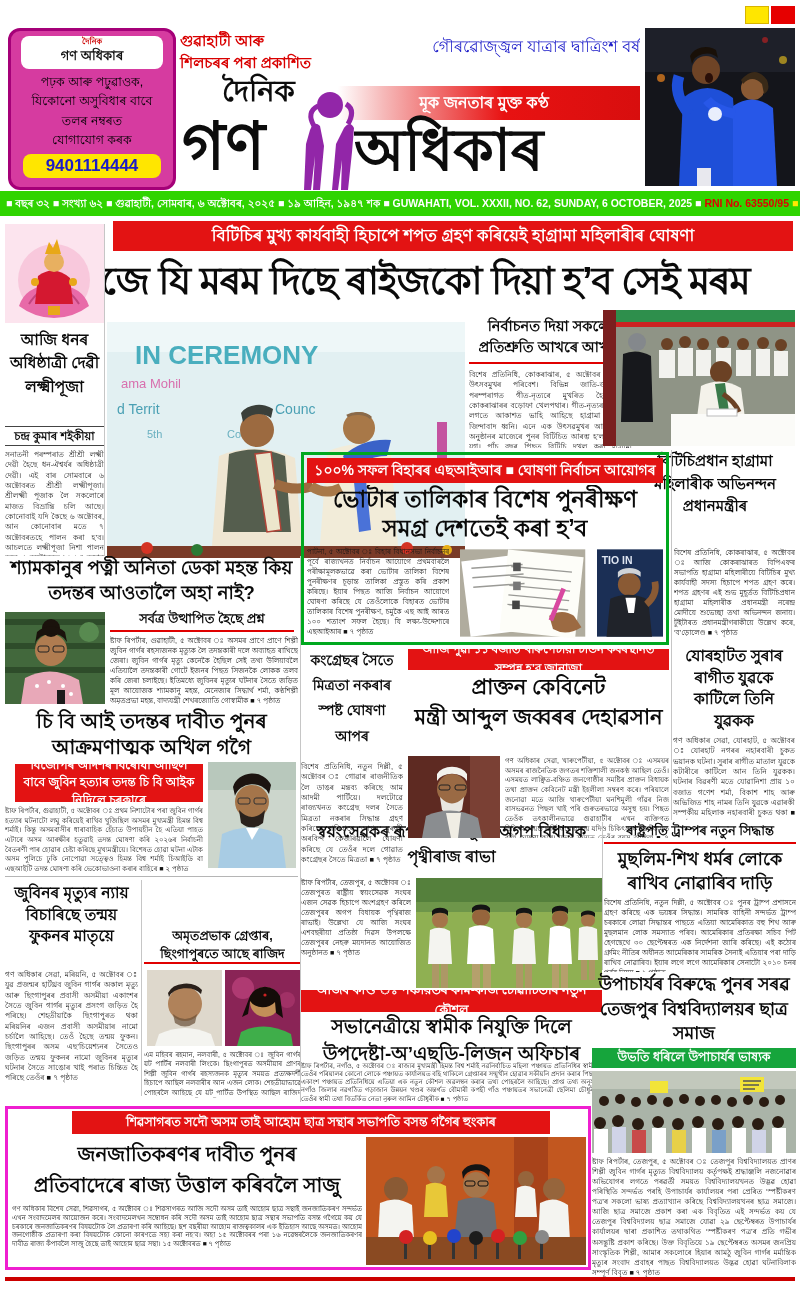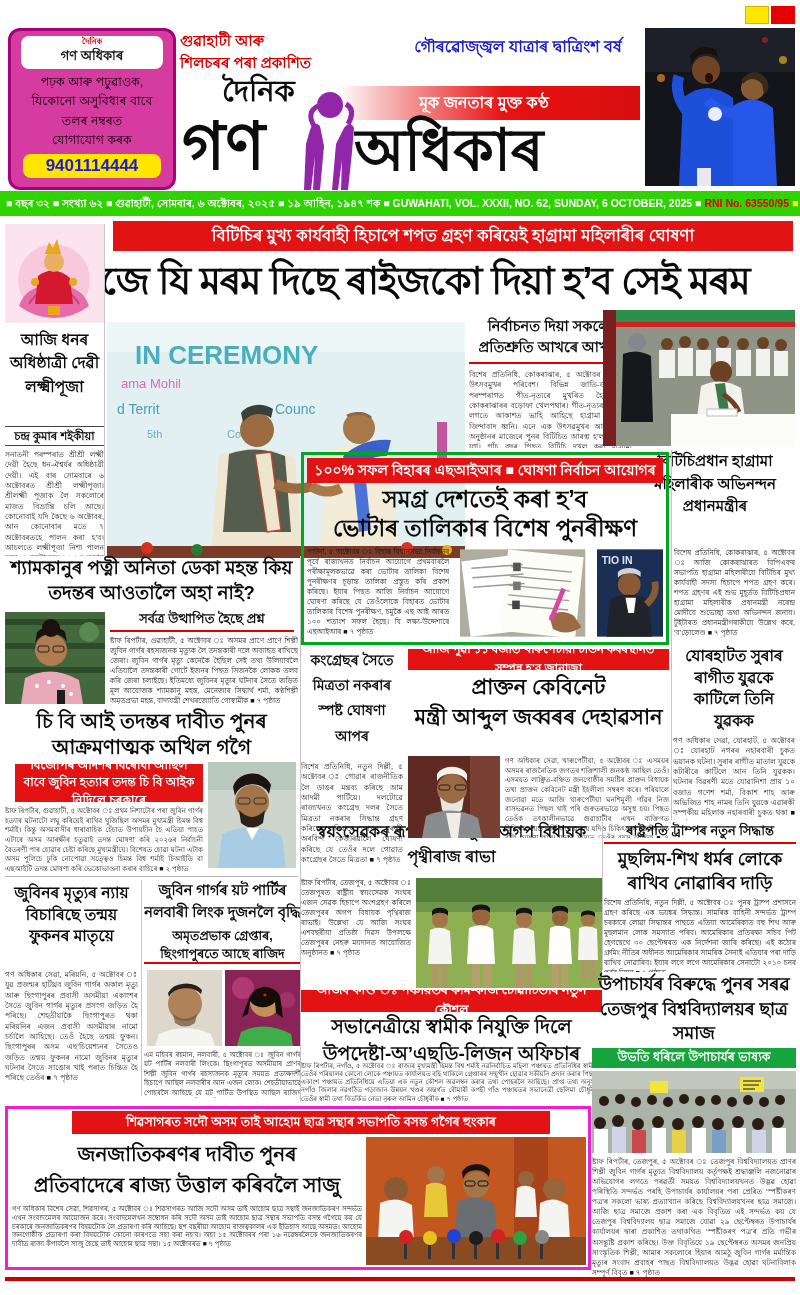--- a/index.html
+++ b/index.html
@@ -13,21 +13,21 @@
 .vline{position:absolute;width:1px;background:#c6c6c6}
 .hline{position:absolute;height:1px;background:#b5b5b5}
 .photo{position:absolute;overflow:hidden;background:#ddd}
 .photo svg{display:block;width:100%;height:100%}
 .cbox{position:absolute;left:8px;top:28px;width:168px;height:162px;background:#d63ba0;border:3px solid #a50078;border-radius:12px;text-align:center;padding:5px 4px;overflow:hidden}
 .cbox-logo{background:#fff;border-radius:8px;margin:0 6px 4px;padding:2px 0;font-weight:bold;font-size:13px;color:#111}
 .cbox-logo .r{color:#cc0000;font-size:8px;display:block;line-height:1}
 .cbox-line{color:#000000;font-weight:normal;font-size:12.5px;line-height:1.55}
 .cbox-phone{background:#ffe600;border-radius:8px;margin:3px 8px 0;color:#1b1bc8;font-weight:bold;font-size:17px;line-height:24px}
 .redhl{color:#d90000;font-weight:bold;text-align:left}
-.bluehl{color:#1a1ac8;font-weight:bold;text-align:center}
+.bluehl{color:#1a1ac8;font-weight:normal;text-align:right}
 .infobar{position:absolute;left:0;top:191px;width:800px;height:25px;background:#2fd400;color:#fff;font-weight:bold;font-size:10.5px;line-height:25px;white-space:nowrap;overflow:hidden;padding-left:6px}
 .infobar .rni{color:#e10000}
 .infobar .price{color:#ffe800}
 .rule-red{position:absolute;background:#cc0000}
 </style>
 </head>
 <body>
 
 <div class="page">
 
@@ -180,22 +180,22 @@
       <rect x="104" y="99" width="30" height="7" fill="#ffffff" stroke="#bbb"></rect>
     </svg>
   </div>
 
   <div class="hl abs" style="left:634px;top:450px;width:162px;height:94px;font-size:15px;line-height:1.5">বিটিচিপ্ৰধান হাগ্ৰামা মহিলাৰীক অভিনন্দন প্ৰধানমন্ত্ৰীৰ</div>
   <div class="bt abs" style="left:674px;top:548px;width:121px;height:92px;font-size:7.2px">বিশেষ প্ৰতিনিধি, কোকৰাঝাৰ, ৫ অক্টোবৰ ঃ আজি কোকৰাঝাৰত বিপিএফৰ সভাপতি হাগ্ৰামা মহিলাৰীয়ে বিটিচিৰ মুখ্য কাৰ্যবাহী সদস্য হিচাপে শপত গ্ৰহণ কৰে। শপত গ্ৰহণৰ এই শুভ মুহূৰ্তত বিটিচিপ্ৰধান হাগ্ৰামা মহিলাৰীক প্ৰধানমন্ত্ৰী নৰেন্দ্ৰ মোদীয়ে শুভেচ্ছা তথা অভিনন্দন জনায়। টুইটাৰত প্ৰধানমন্ত্ৰীগৰাকীয়ে উল্লেখ কৰে, ‘ব’ড়োলেণ্ড   ■ ৭ পৃষ্ঠাত</div>
 
   <div class="abs" style="left:301px;top:452px;width:368px;height:193px;border:3px solid #00a81f;padding:3px;overflow:hidden">
     <div class="strip" style="height:25px;font-size:14px">১০০% সফল বিহাৰৰ এছআইআৰ ■ ঘোষণা নিৰ্বাচন আয়োগৰ</div>
     <div class="hl" style="font-size:23px;line-height:1.25;height:60px;margin-top:2px">
+      <div>ভোটাৰ তালিকাৰ বিশেষ পুনৰীক্ষণ</div>
       <div>সমগ্ৰ দেশতেই কৰা হ’ব</div>
-      <div>ভোটাৰ তালিকাৰ বিশেষ পুনৰীক্ষণ</div>
     </div>
     <div style="display:flex;gap:11px;height:92px;margin-top:2px">
       <div class="bt" style="width:150px;height:92px;font-size:7.2px">পাটনা, ৫ অক্টোবৰ ঃ বিহাৰ বিধানসভা নিৰ্বাচনৰ পূৰ্বে ৰাজ্যখনত নিৰ্বাচন আয়োগে প্ৰথমবাৰলৈ পৰীক্ষামূলকভাৱে কৰা ভোটাৰ তালিকা বিশেষ পুনৰীক্ষণৰ চূড়ান্ত তালিকা প্ৰস্তুত কৰি প্ৰকাশ কৰিছে। ইয়াৰ পিছত আজি নিৰ্বাচন আয়োগে ঘোষণা কৰিছে যে তেওঁলোকে বিহাৰত ভোটাৰ তালিকাৰ বিশেষ পুনৰীক্ষণ, চমুকৈ এছ আই আৰত ১০০ শতাংশ সফল হৈছে। যি লক্ষ্য-উদ্দেশ্যৰে এছআইআৰ   ■ ৭ পৃষ্ঠাত</div>
       <div style="width:132px;height:92px;overflow:hidden">
         <svg viewBox="0 0 132 92" style="width:100%;height:100%">
           <rect width="132" height="92" fill="#b0ac9e"></rect>
           <rect x="6" y="8" width="72" height="80" fill="#ffffff" transform="rotate(-7 42 48)"></rect>
           <rect x="46" y="4" width="80" height="86" fill="#fdfdf8" transform="rotate(6 86 47)"></rect>
           <g stroke="#9a9a96" stroke-width="1.5">
             <line x1="54" y1="18" x2="118" y2="24"></line>
@@ -265,21 +265,20 @@
       <path d="M38 66 l6 12 l7 -12 z" fill="#fff"></path>
     </svg>
   </div>
   <div class="bt abs" style="left:5px;top:806px;width:198px;height:66px;font-size:7px">ষ্টাফ ৰিপৰ্টাৰ, গুৱাহাটী, ৫ অক্টোবৰ ঃ প্ৰথম নিশাটোৰ পৰা জুবিন গাৰ্গৰ হত্যাৰ ঘটনাটো লঘু কৰিয়েই ৰাখিব খুজিছিল অসমৰ মুখ্যমন্ত্ৰী হিমন্ত বিশ্ব শৰ্মাই। কিন্তু অসমবাসীৰ ধাৰাবাহিক হেঁচাত উপায়হীন হৈ এতিয়া পাহত এটাৰে অসম আৰক্ষীৰ হতুৱাই তদন্ত ঘোষণা কৰি ২০২৬ৰ নিৰ্বাচনী বৈতৰণী পাৰ হোৱাৰ চেষ্টা কৰিছে মুখ্যমন্ত্ৰীয়ে। বিশেষত হোৱা ঘটনা এটাক অসম পুলিচে ঢুকি নোপোৱা সত্ত্বেও হিমন্ত বিশ্ব শৰ্মাই চিআইডি বা এছআইটি তদন্ত ঘোষণা কৰি ভেকোভাওনা কৰাৰ বাহিৰে   ■ ২ পৃষ্ঠাত</div>
 
   <div class="hline" style="left:5px;top:876px;width:293px"></div>
 
   <div class="hl abs" style="left:5px;top:882px;width:133px;height:86px;font-size:15.5px;line-height:1.4">জুবিনৰ মৃত্যুৰ ন্যায় বিচাৰিছে তন্ময় ফুকনৰ মাতৃয়ে</div>
   <div class="bt abs" style="left:5px;top:970px;width:133px;height:126px">গণ অধিকাৰ সেৱা, মৰিয়নি, ৫ অক্টোবৰ ঃ যুৱ প্ৰজন্মৰ হাৰ্টথ্ৰব জুবিন গাৰ্গৰ অকাল মৃত্যু আৰু ছিংগাপুৰৰ প্ৰবাসী অসমীয়া একাংশৰ সৈতে জুবিন গাৰ্গৰ মৃত্যুৰ প্ৰসংগ জড়িত হৈ পৰিছে। শেহতীয়াকৈ ছিংগাপুৰত থকা মৰিয়নিৰ এজন প্ৰবাসী অসমীয়াৰ নামো চৰ্চালৈ আহিছে। তেওঁ হৈছে তন্ময় ফুকন। ছিংগাপুৰৰ অসম এছ’চিয়েশ্যনৰ সৈতেও জড়িত তন্ময় ফুকনৰ নামো জুবিনৰ মৃত্যুৰ ঘটনাৰ সৈতে সাঙোৰ খাই পৰাত চিন্তিত হৈ পৰিছে তেওঁৰ   ■ ৭ পৃষ্ঠাত</div>
 
-  <div class="hl abs" style="left:144px;top:880px;width:157px;height:44px;font-size:14.5px;line-height:1.5">জুবিন গাৰ্গৰ য়ট পাৰ্টিৰ নলবাৰী লিংক দুজনলৈ বৃদ্ধি</div>
   <div class="hl abs" style="left:144px;top:928px;width:157px;height:36px;font-size:12.5px;line-height:1.4;border-bottom:2px solid #e00000">অমৃতপ্ৰভাক গ্ৰেপ্তাৰ, ছিংগাপুৰতে আছে ৰাজিদ আহমেদ</div>
   <div class="photo" style="left:147px;top:970px;width:75px;height:76px">
     <svg viewBox="0 0 75 76">
       <rect width="75" height="76" fill="#ded8cc"></rect>
       <circle cx="38" cy="34" r="17" fill="#b0825a"></circle>
       <path d="M22 27 a18 13 0 0 1 32 -3 l1 -4 a19 14 0 0 0 -34 3 z" fill="#2a201a"></path>
       <path d="M26 44 q12 10 24 0 l-2 9 q-10 7 -20 0 z" fill="#6a5038" opacity=".7"></path>
       <path d="M12 64 Q38 52 64 64 L68 76 L8 76 Z" fill="#f4f4f0"></path>
     </svg>
   </div>

